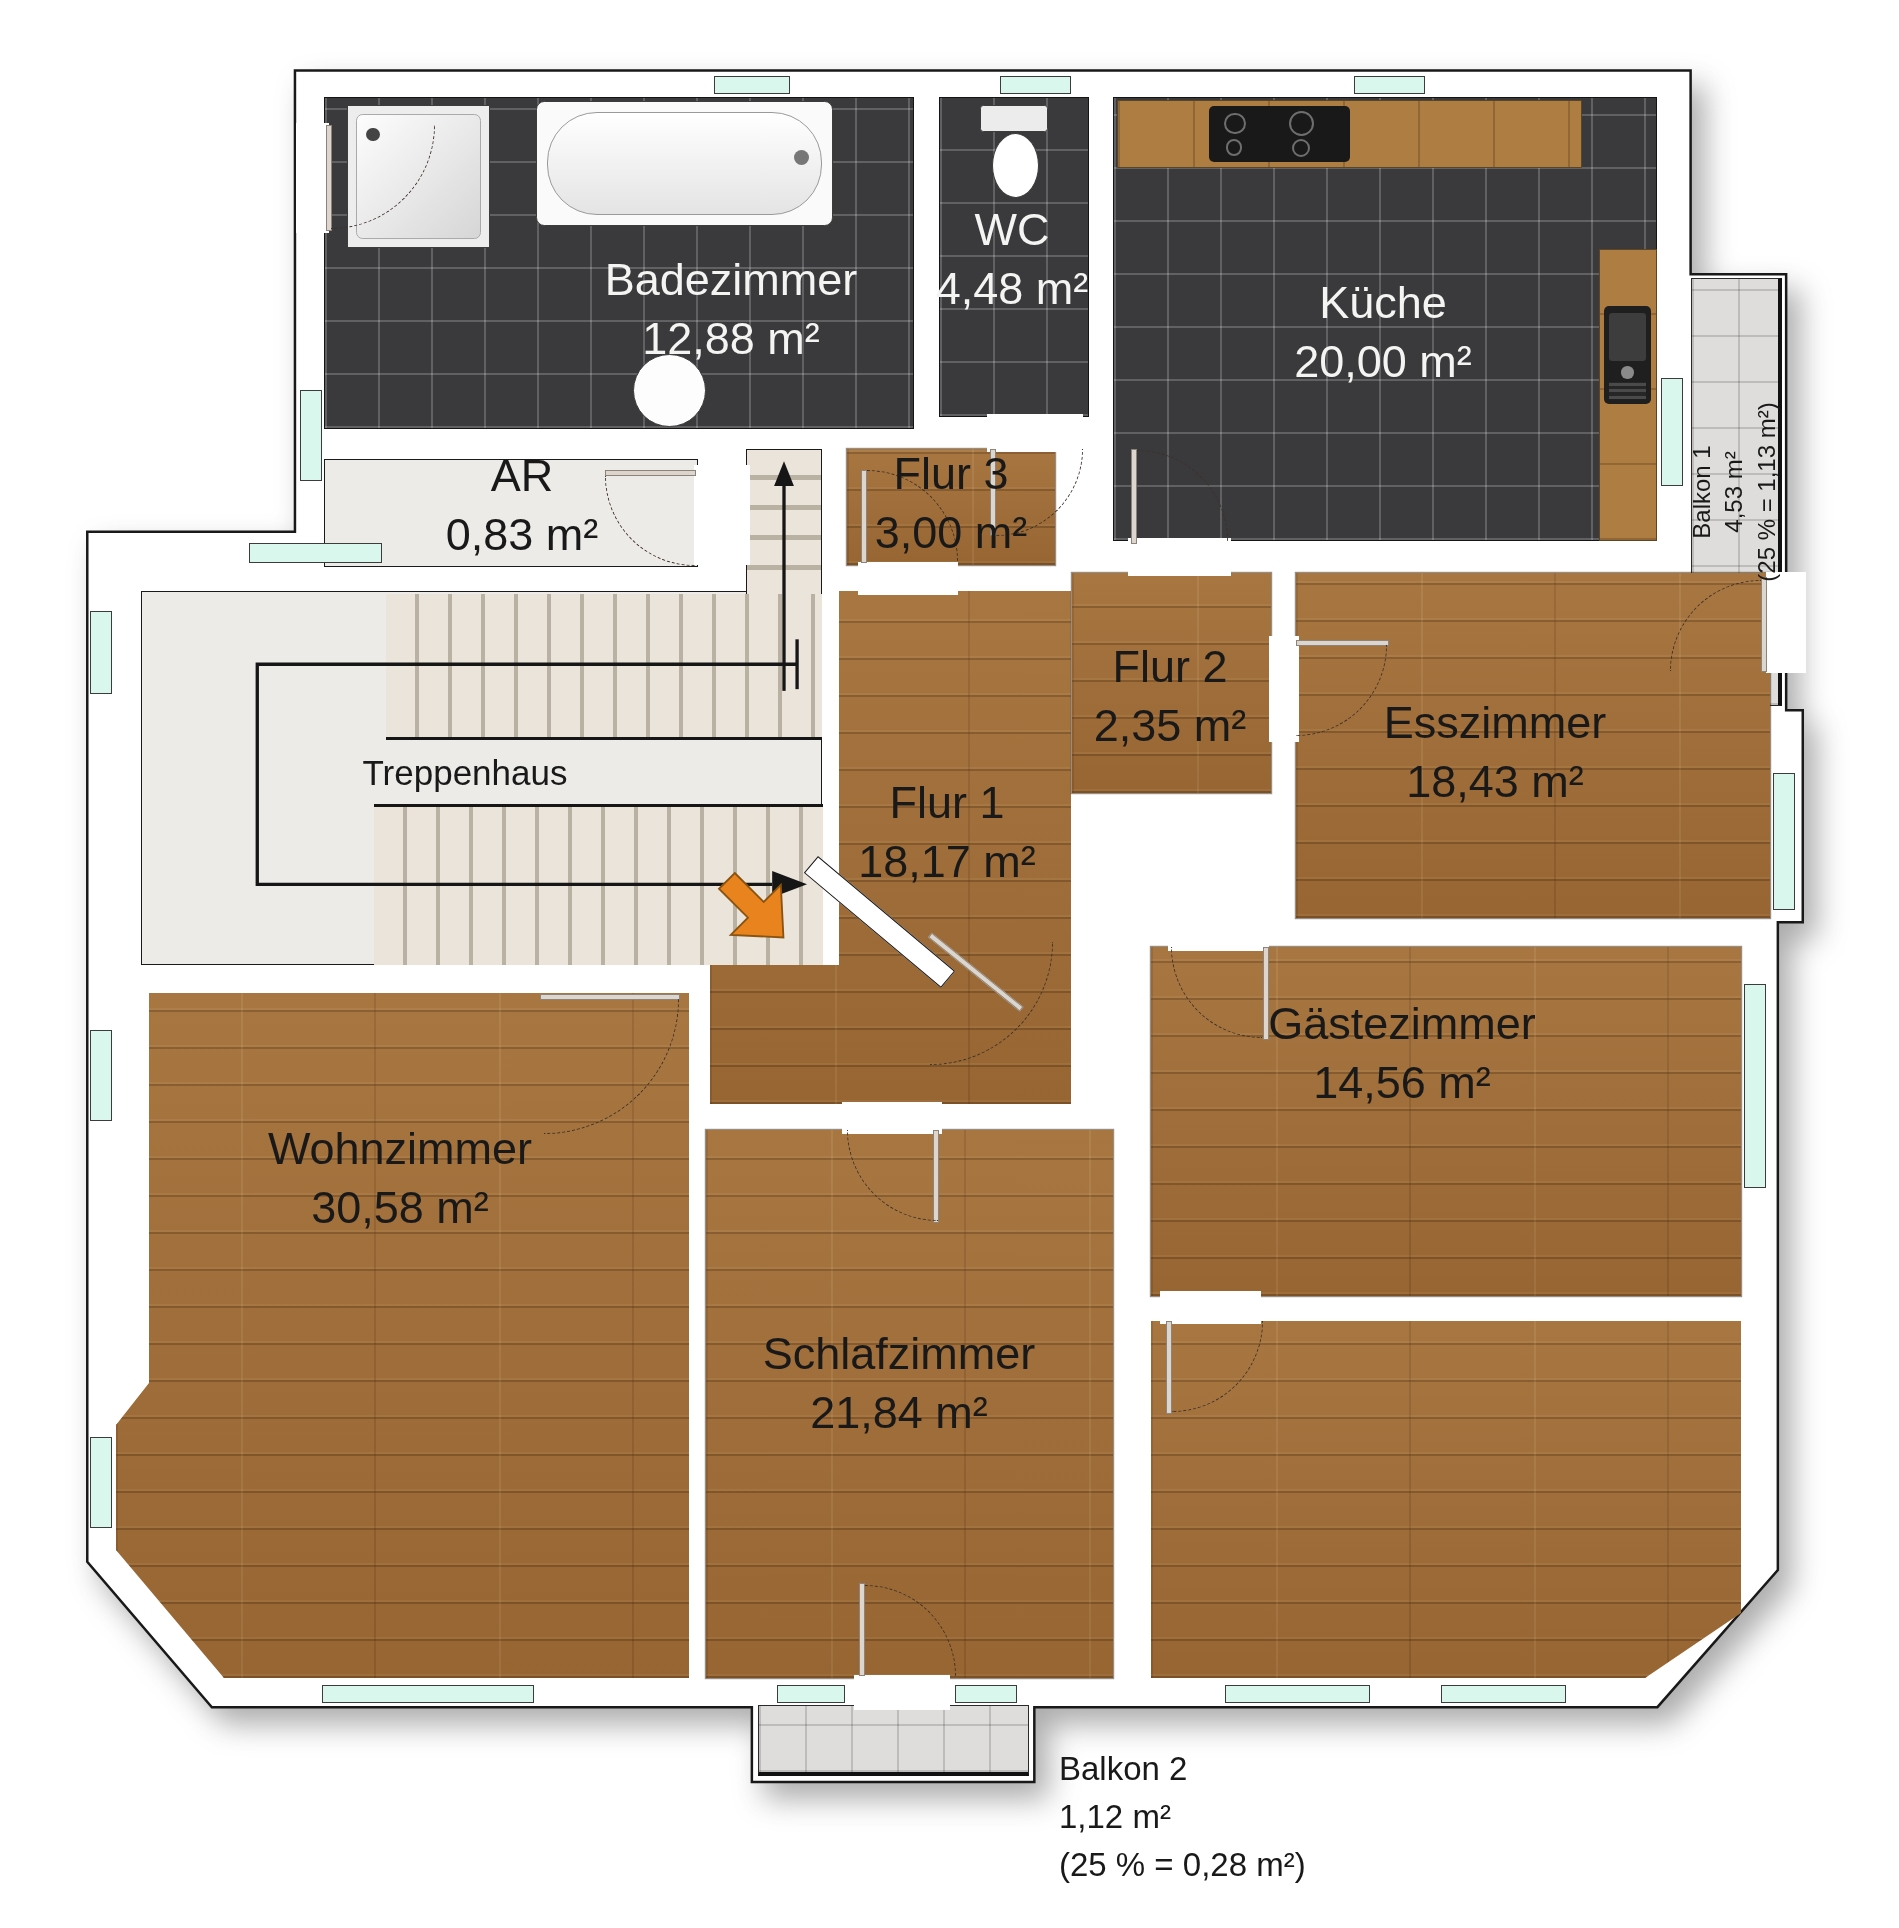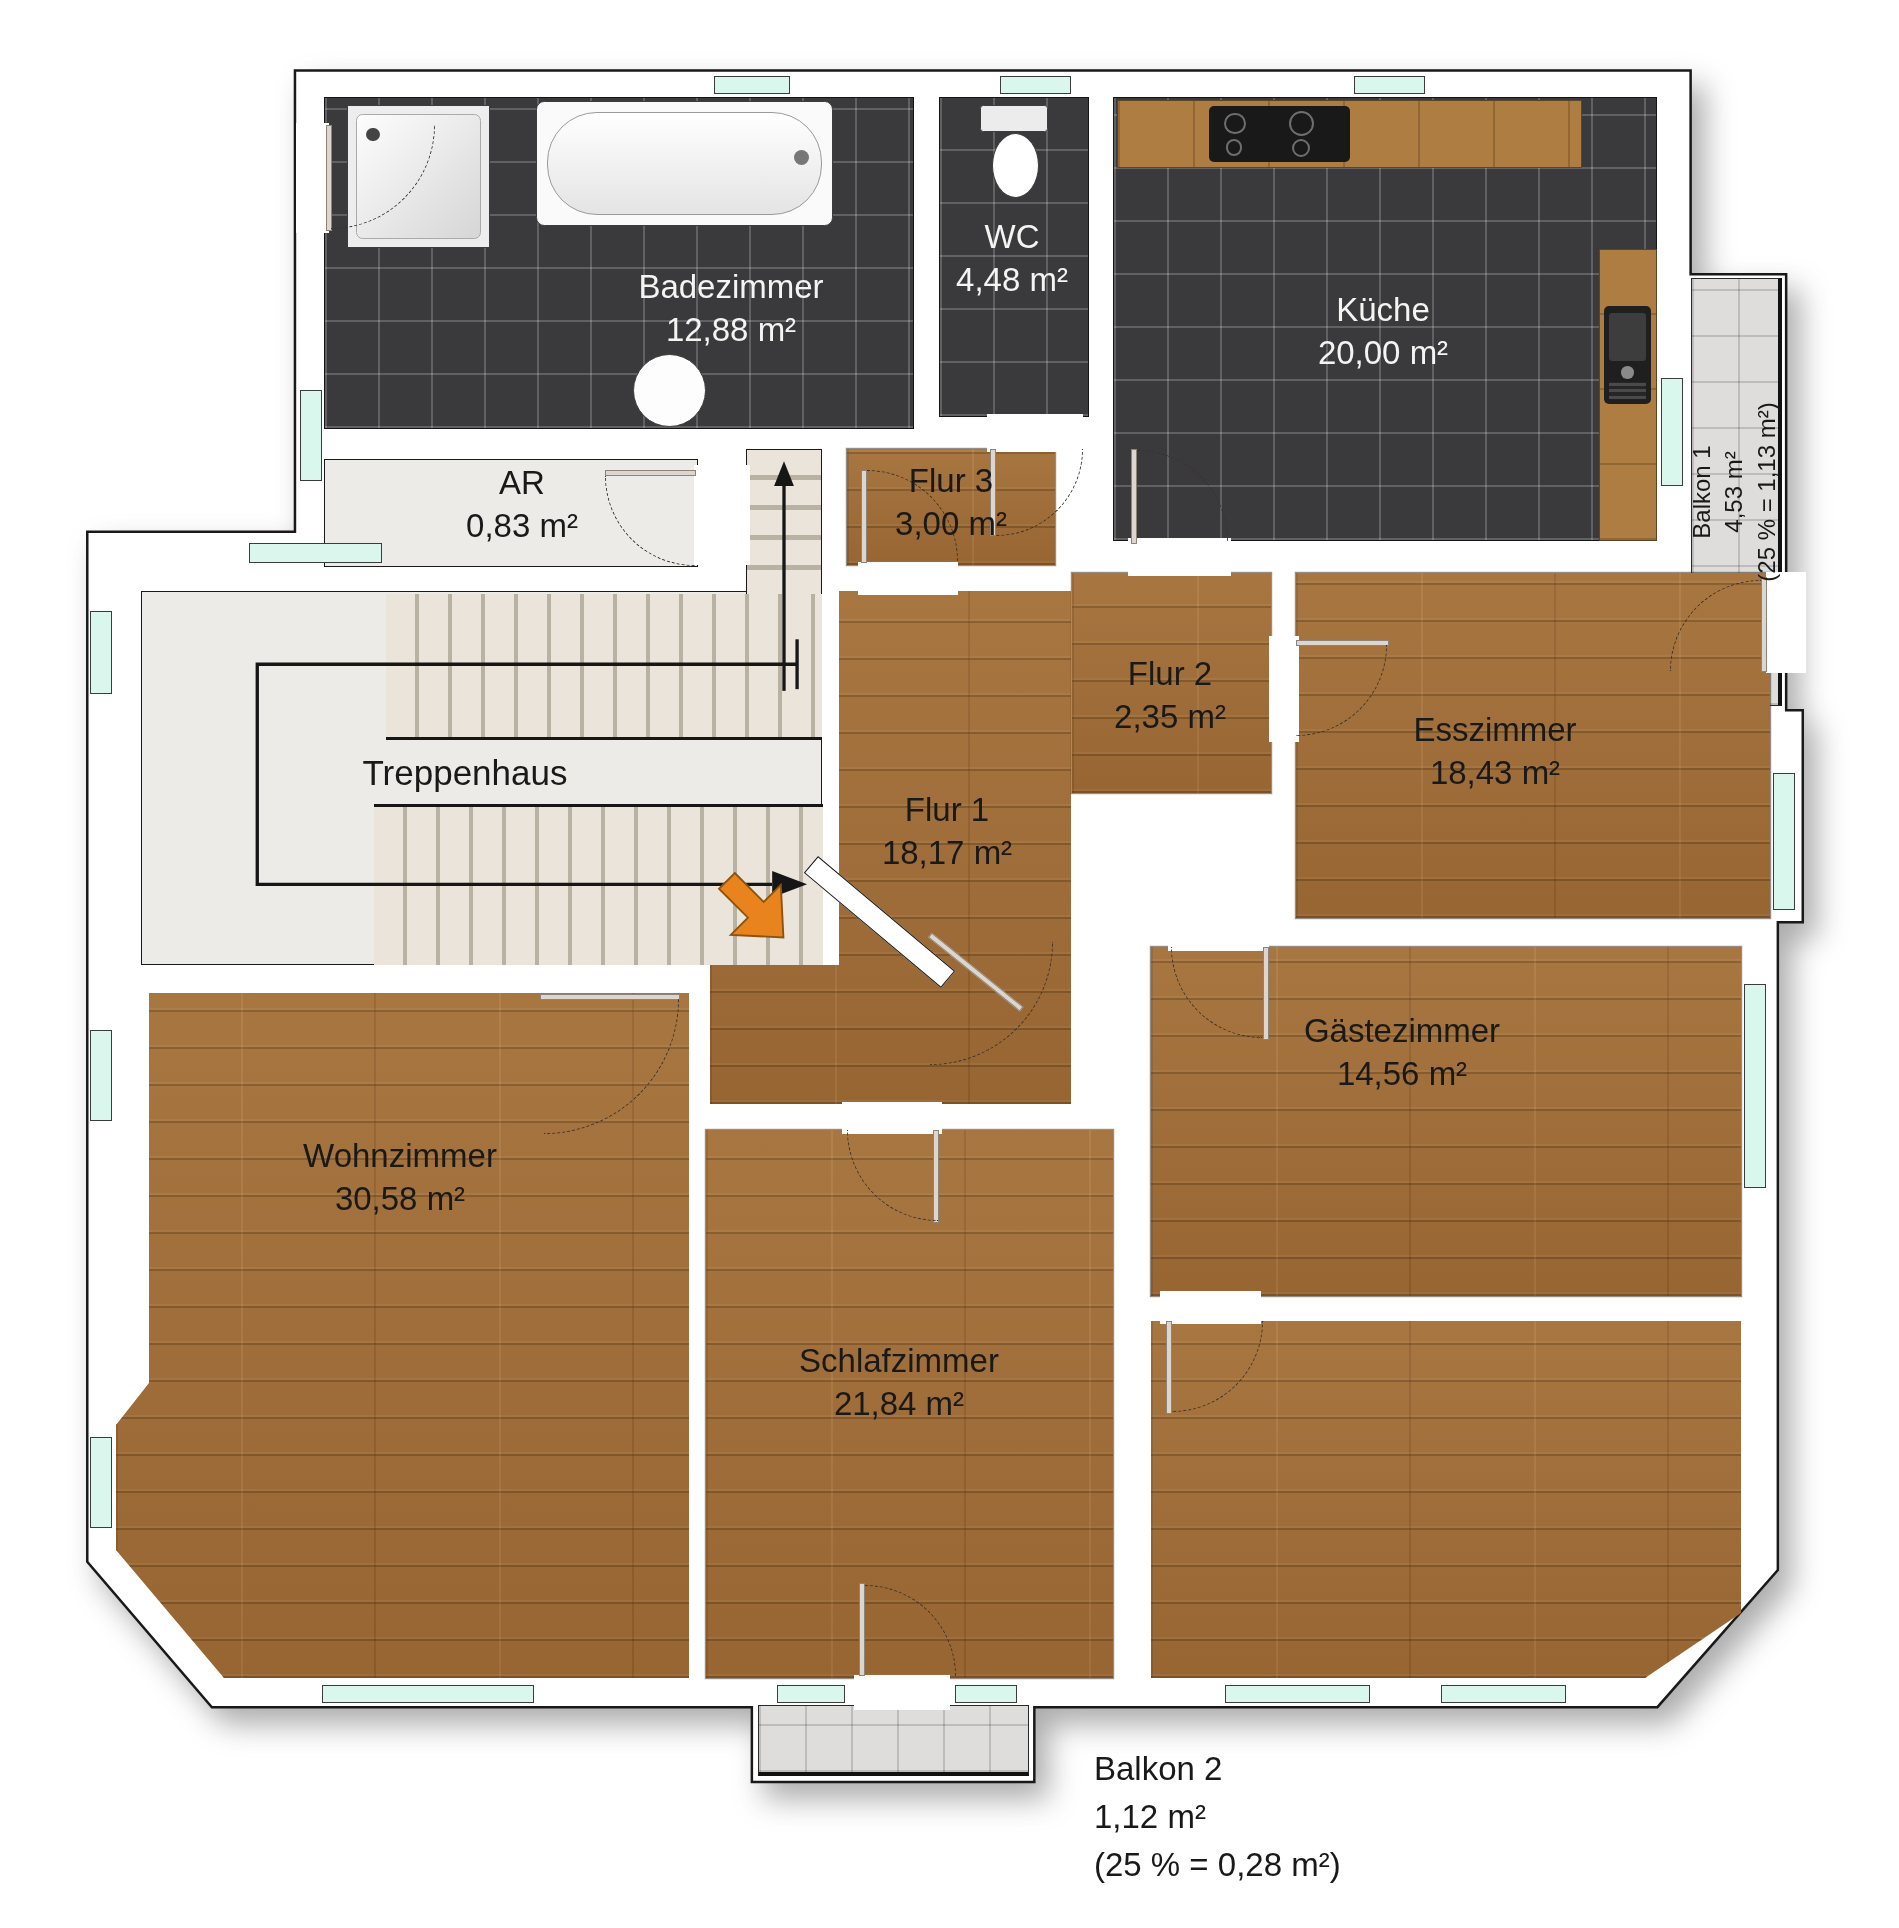--- a/index.html
+++ b/index.html
@@ -33,21 +33,21 @@
   .leaf{position:absolute;background:#ddd6ce;border:0.8px solid #8d8378;z-index:5}
   .arc{position:absolute;z-index:5;pointer-events:none}
   .arc-br{border-right:1.7px dashed #3d3228;border-bottom:1.7px dashed #3d3228;border-radius:0 0 100% 0}
   .arc-bl{border-left:1.7px dashed #3d3228;border-bottom:1.7px dashed #3d3228;border-radius:0 0 0 100%}
   .arc-tr{border-top:1.7px dashed #3d3228;border-right:1.7px dashed #3d3228;border-radius:0 100% 0 0}
   .arc-tl{border-top:1.7px dashed #3d3228;border-left:1.7px dashed #3d3228;border-radius:100% 0 0 0}
   
   .fx{position:absolute;z-index:2}
   
   .lbl{position:absolute;z-index:6;transform:translate(-50%,-50%);
-       font-size:33px;line-height:1.3;text-align:center;color:#191919;white-space:nowrap}
+       font-size:45px;line-height:1.3;text-align:center;color:#191919;white-space:nowrap}
   .lbl span{display:block}
   .on-dark{color:#f4f4f2}
   .rot{transform:translate(-50%,-50%) rotate(-90deg);font-size:24px;line-height:1.35}
   .corner-lbl{position:absolute;z-index:6;font-size:33px;line-height:1.45;text-align:left;color:#191919;white-space:nowrap}
   svg{position:absolute}
 </style>
 </head>
 <body>
 
 <div class="stage">
@@ -236,20 +236,20 @@
     <span>14,56 m²</span>
   </div>
   <div class="lbl" style="left:400px;top:1178px">
     <span>Wohnzimmer</span>
     <span>30,58 m²</span>
   </div>
   <div class="lbl" style="left:899px;top:1383px">
     <span>Schlafzimmer</span>
     <span>21,84 m²</span>
   </div>
-  <div class="corner-lbl" style="left:1094px;top:1745px">
+  <div class="corner-lbl" style="left:1059px;top:1745px">
     <span style="display:block">Balkon 2</span>
     <span style="display:block">1,12 m²</span>
     <span style="display:block">(25 % = 0,28 m²)</span>
   </div>
 
 </div>
 
 
 </body></html>

